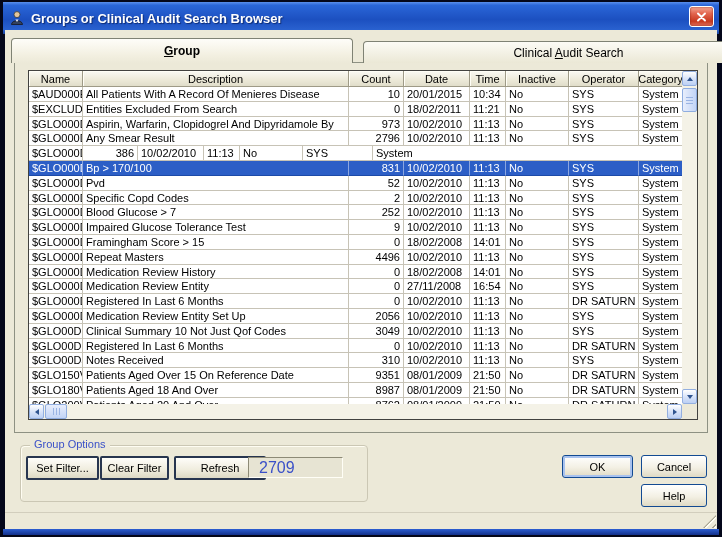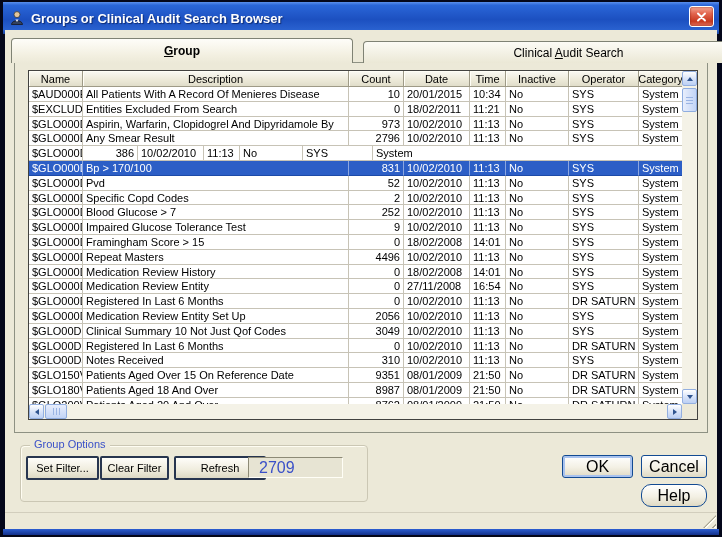--- a/index.html
+++ b/index.html
@@ -101,21 +101,21 @@
     font-family:"Liberation Sans", sans-serif; }
   .dark-btn { position:absolute; box-sizing:border-box; height:24px;
     border:2px solid #27354f; border-radius:2px; font-size:11px; color:#000;
     background:linear-gradient(180deg,#fefdf9 0%,#efecdd 60%,#ddd9c4 100%); }
   .count-field { position:absolute; left:243px; top:427px; width:95px; height:21px;
     box-sizing:border-box; background:#e7e4d3;
     border-top:1px solid #8d8a76; border-left:1px solid #8d8a76;
     border-bottom:1px solid #fffef6; border-right:1px solid #fffef6;
     font-size:16px; color:#3a50c8; line-height:19px; padding-left:10px; overflow:hidden; }
   .btn { position:absolute; box-sizing:border-box; height:23px;
-    border:1px solid #124a92; border-radius:3px; font-size:16px; color:#000;
+    border:1px solid #124a92; border-radius:3px; font-size:11px; color:#000;
     background:linear-gradient(180deg,#ffffff 0%,#f3f0e4 55%,#dfdac4 100%); }
   .btn.default { box-shadow:inset 0 0 0 2px #a8c2ee; }
   .statusbar { position:absolute; left:0; right:0; bottom:0; height:17px;
     border-top:1px solid #d2cebd; background:#ece9d8;
     display:flex; align-items:center; padding-left:7px; box-sizing:border-box; }
   .status-text { font-size:11px; color:#000; white-space:nowrap; }
   .grip { position:absolute; right:1px; bottom:1px; width:13px; height:13px;
     background:repeating-linear-gradient(135deg, transparent 0 3px, #aaa693 3px 4.5px, #fffef4 4.5px 6px);
     clip-path:polygon(100% 0, 100% 100%, 0 100%); }
 </style>
@@ -407,20 +407,20 @@
     <div class="groupbox">
       <span class="gb-label">Group Options</span>
     </div>
     <button class="dark-btn" style="left:21px;  top:426px; width:73px;">Set Filter...</button>
     <button class="dark-btn" style="left:95px;  top:426px; width:69px;">Clear Filter</button>
     <button class="dark-btn" style="left:169px; top:426px; width:92px;">Refresh</button>
     <div class="count-field">2709 Groups</div>
 
     <button class="btn default" style="left:557px; top:425px; width:71px;">OK</button>
     <button class="btn" style="left:636px; top:425px; width:66px;">Cancel</button>
-    <button class="btn" style="left:636px; top:454px; width:66px;border-radius:10px;">Help</button>
+    <button class="btn" style="left:636px; top:454px; width:66px;">Help</button>
 
     <div class="statusbar">
       <div class="grip"></div>
     </div>
 
   </div>
 </div>
 
 </body></html>

